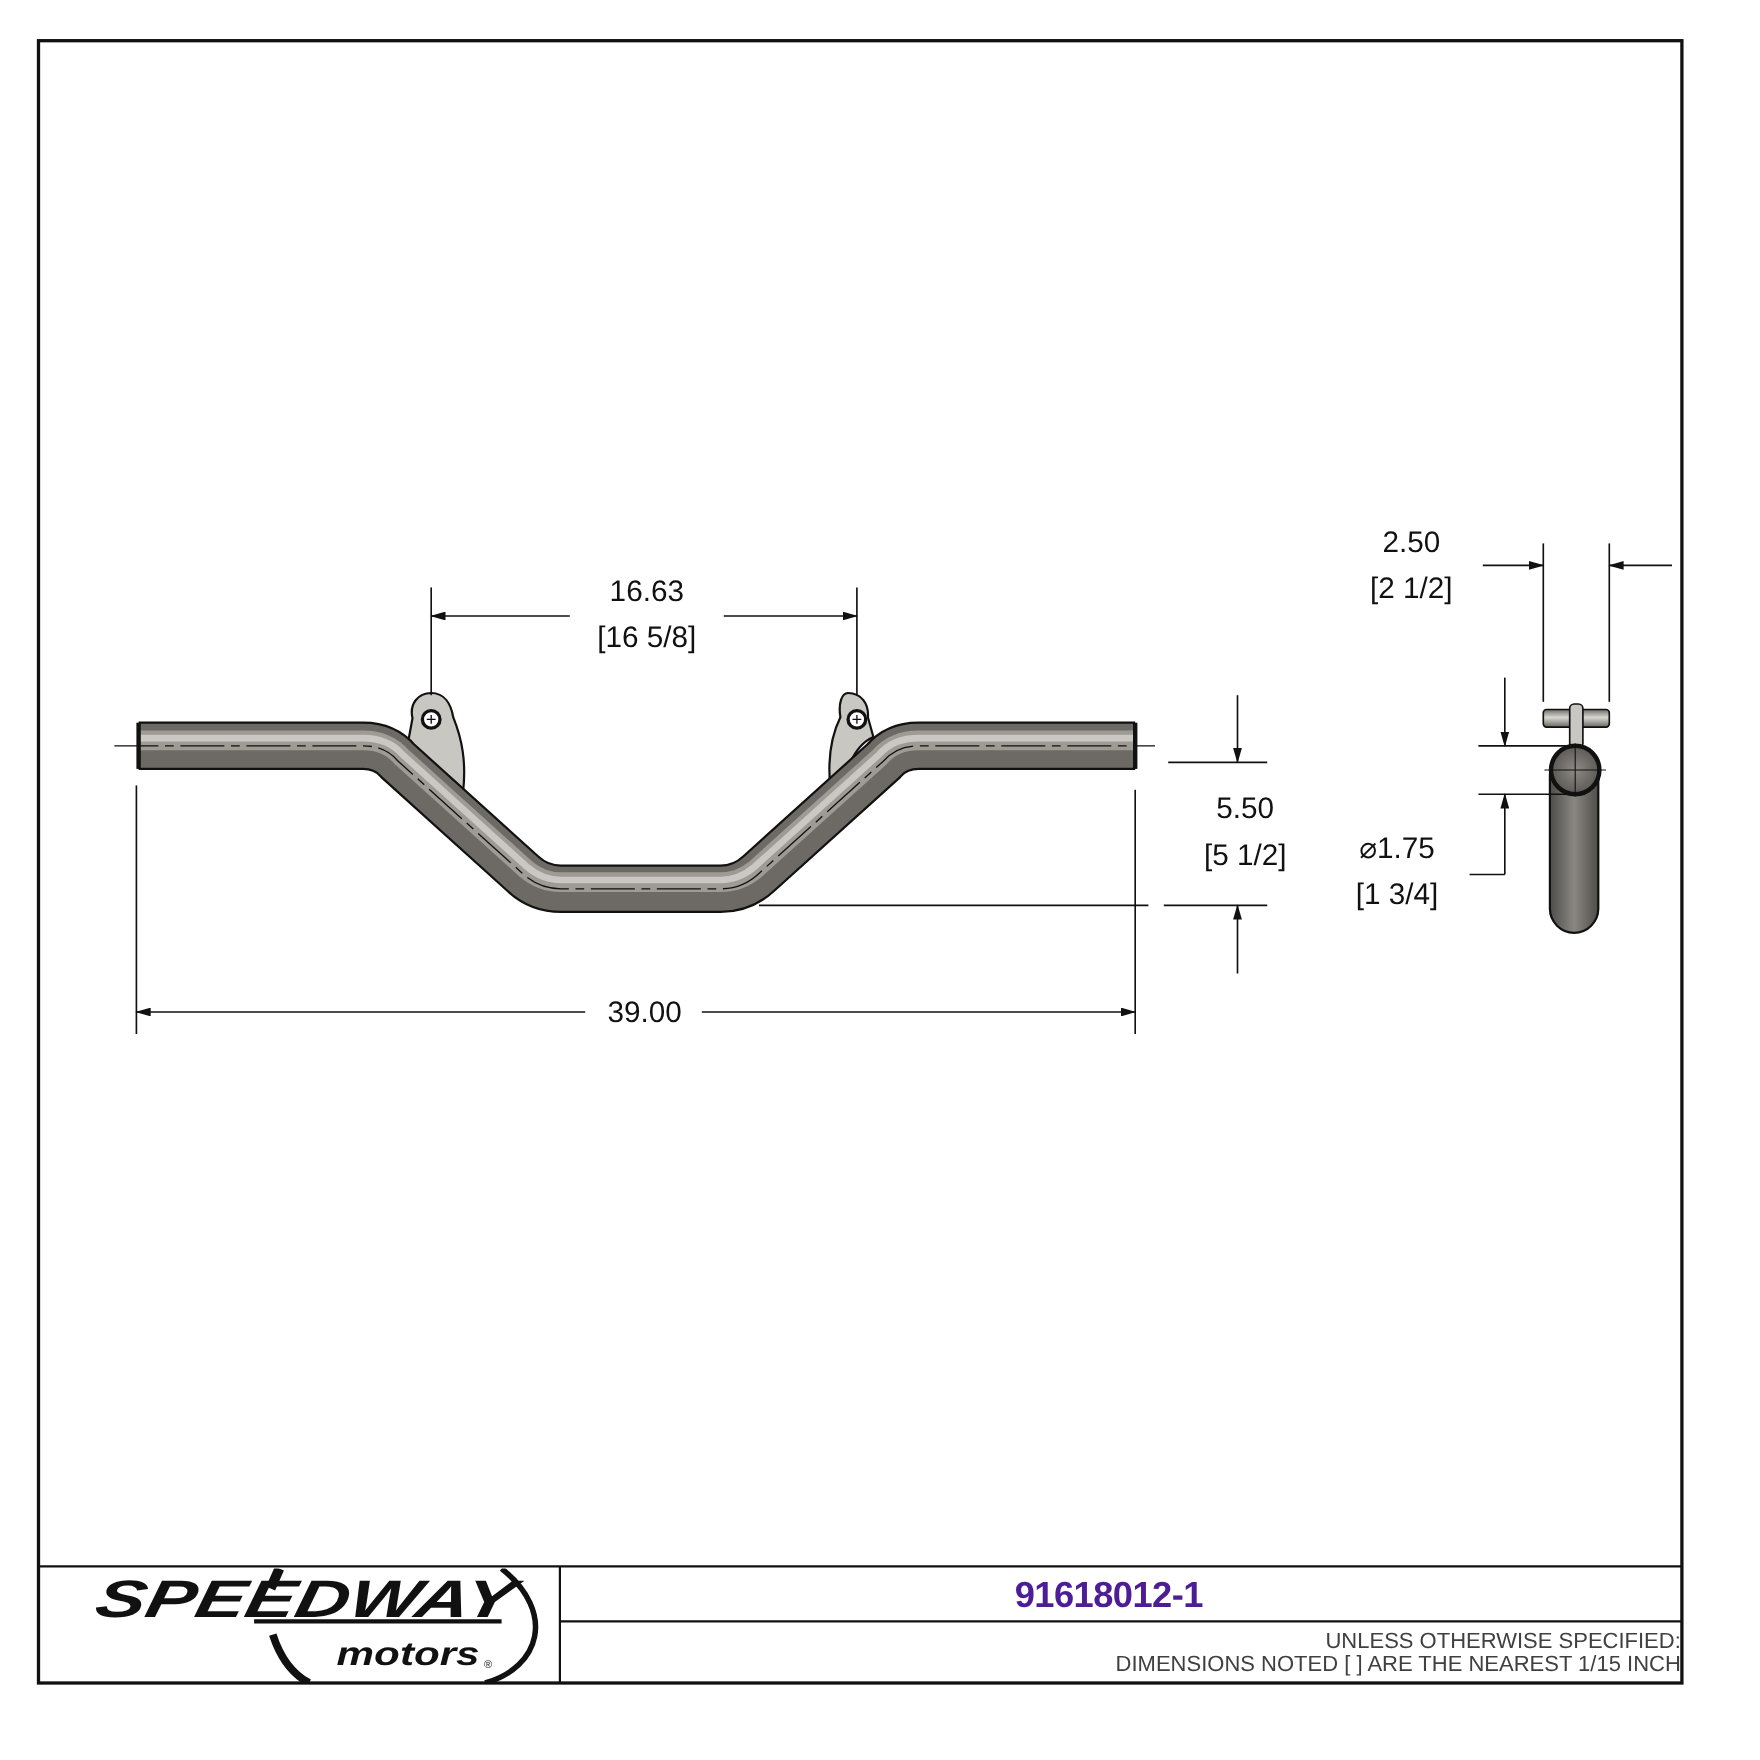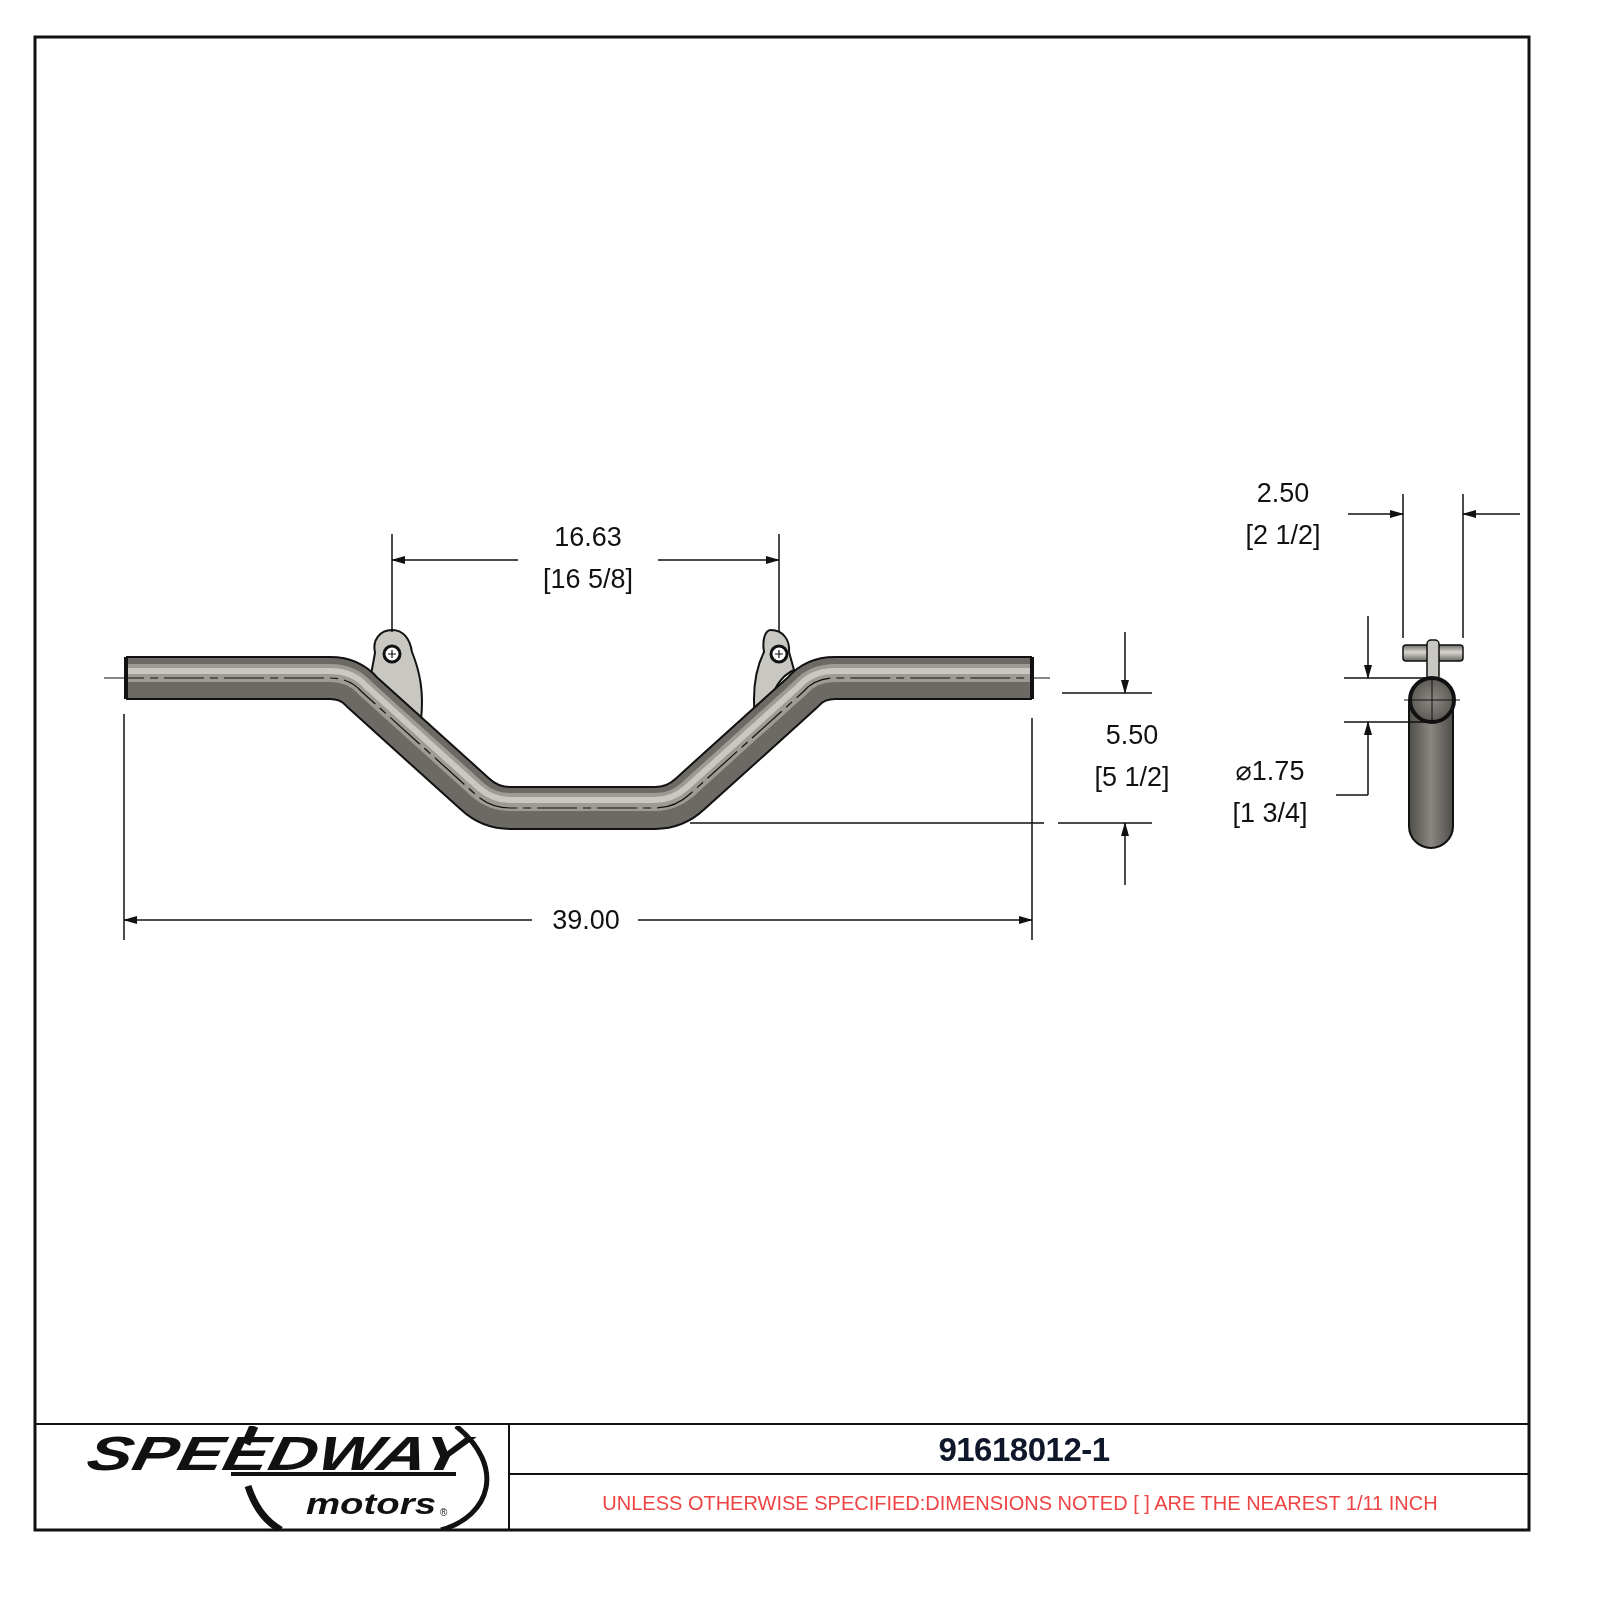--- a/index.html
+++ b/index.html
@@ -1,20 +1,20 @@
 <!DOCTYPE html>
 <html><head>
   <meta charset="utf-8">
   <style>
     html, body { margin: 0; padding: 0; background: #ffffff; }
     body { width: 1600px; height: 1600px; position: relative; overflow: hidden; font-family: "Liberation Sans", sans-serif; }
     .sheet { position: absolute; left: 0; top: 0; width: 1600px; height: 1600px; }
     .dim-text { font-family: "Liberation Sans", sans-serif; font-size: 27px; fill: #111; }
-    .tb-part { position: absolute; left: 516px; top: 1426px; width: 1016px; height: 48px; display: flex; align-items: center; justify-content: center; font-family: "Liberation Sans", sans-serif; font-weight: bold; font-size: 33px; color: #0f172a; letter-spacing: -0.5px; }
-    .tb-notes { position: absolute; left: 512px; top: 1476px; width: 1016px; height: 54px; display: flex; flex-direction: row; align-items: center; justify-content: center; font-family: "Liberation Sans", sans-serif; font-size: 20px; line-height: 21px; color: #ef4444; }
+    .tb-part { position: absolute; left: 500px; top: 1426px; width: 1016px; height: 48px; display: flex; align-items: center; justify-content: center; font-family: "Liberation Sans", sans-serif; font-weight: bold; font-size: 33px; color: #4c1d95; letter-spacing: -0.5px; }
+    .tb-notes { position: absolute; left: 512px; top: 1476px; width: 1016px; height: 54px; display: flex; flex-direction: column; align-items: flex-end; justify-content: center; font-family: "Liberation Sans", sans-serif; font-size: 20px; line-height: 21px; color: #404040; }
     .tb-notes span { display: block; white-space: nowrap; }
     .logo { position: absolute; left: 36px; top: 1426px; width: 472px; height: 104px; }
   </style>
 </head>
 <body>
 
 <svg class="sheet" width="1600" height="1600" viewBox="0 0 1600 1600" xmlns="http://www.w3.org/2000/svg">
   <defs>
     <linearGradient id="tubeGradH" x1="0" y1="0" x2="0" y2="1">
       <stop offset="0" stop-color="#6e6b66"></stop>
@@ -142,14 +142,14 @@
   <path d="M212,60 C220,85 232,97 245,104" stroke="#111" stroke-width="7" fill="none"></path>
   <path d="M195,48 L420,48" stroke="#111" stroke-width="4"></path>
   <text x="48" y="44" font-family="'Liberation Sans', sans-serif" font-weight="bold" font-style="italic" font-size="48" fill="#111" textLength="380" lengthAdjust="spacingAndGlyphs" transform="skewX(-12) translate(10,0)">SPEEDWAY</text>
   <text x="270" y="88" font-family="'Liberation Sans', sans-serif" font-weight="bold" font-style="italic" font-size="30" fill="#111" textLength="130" lengthAdjust="spacingAndGlyphs">motors</text>
   <text x="404" y="90" font-family="'Liberation Sans', sans-serif" font-size="10" fill="#111">®</text>
 </svg>
 
 <div class="tb-part">91618012-1</div>
 <div class="tb-notes">
   <span>UNLESS OTHERWISE SPECIFIED:</span>
-  <span>DIMENSIONS NOTED [ ] ARE THE NEAREST 1/11 INCH</span>
+  <span>DIMENSIONS NOTED [ ] ARE THE NEAREST 1/15 INCH</span>
 </div>
 
 </body></html>

